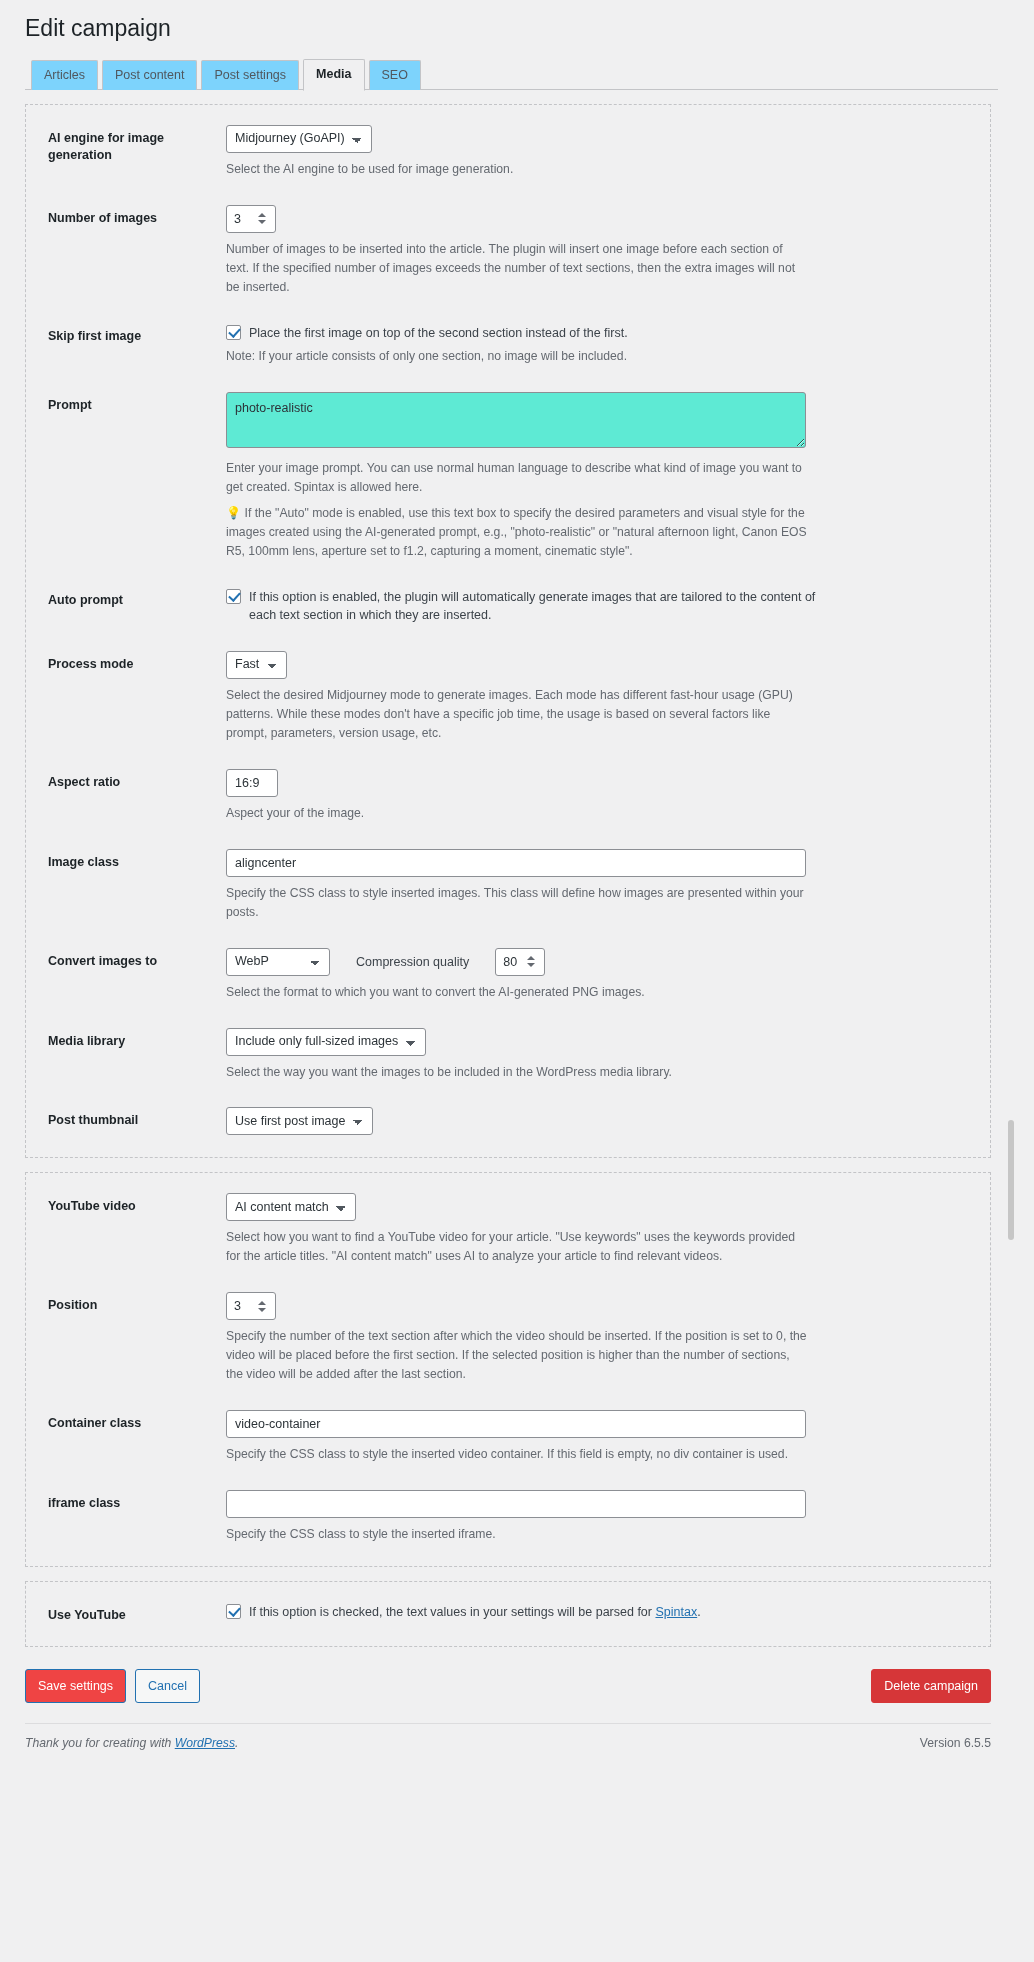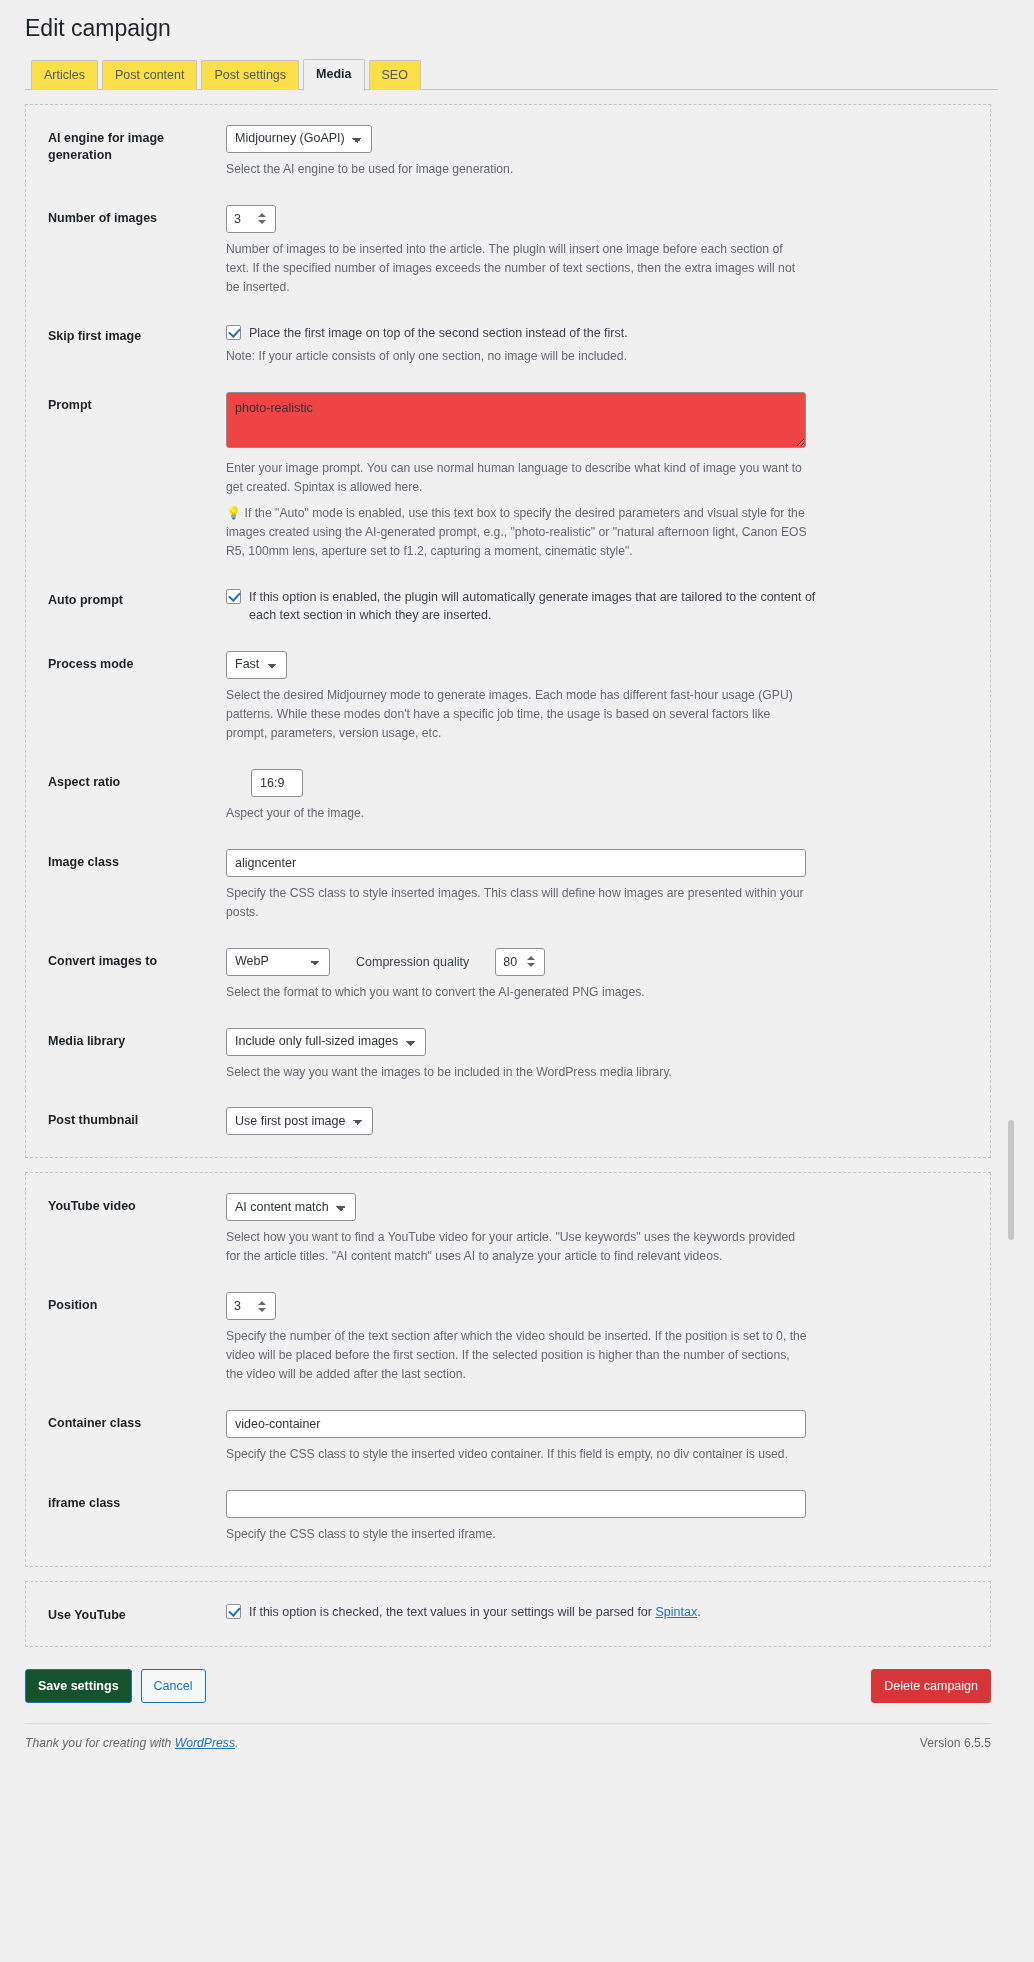--- a/index.html
+++ b/index.html
@@ -28,21 +28,21 @@
     margin: 0 0 0 7px;
     border-bottom: 1px solid #c3c4c7;
     padding-left: 6px;
     height: 30px;
   }
   .tab {
     font-size: 12.5px;
     line-height: 1;
     padding: 8px 12px 8px;
     margin-right: 4px;
-    background: #fde047;
+    background: #7dd3fc;
     border: 1px solid #c3c4c7;
     border-bottom: none;
     color: #50575e;
     cursor: pointer;
     position: relative;
     top: 1px;
     border-radius: 2px 2px 0 0;
   }
   .tab.active {
     background: #f0f0f1;
@@ -117,21 +117,21 @@
   input.wp-text {
     font-family: "Liberation Sans", sans-serif;
     font-size: 12.5px;
     color: #2c3338;
     background: #fff;
     border: 1px solid #8c8f94;
     border-radius: 3px;
     padding: 4px 8px;
     height: 28px;
   }
-  input.w-small { width: 52px; margin-left: 25px; }
+  input.w-small { width: 52px; }
   input.w-full { width: 580px; }
 
   .spinner-wrap {
     display: inline-flex;
     align-items: stretch;
     background: #fff;
     border: 1px solid #8c8f94;
     border-radius: 3px;
     height: 28px;
     width: 50px;
@@ -162,21 +162,21 @@
     border-right: 4px solid transparent;
     cursor: pointer;
   }
   .spin-up { border-bottom: 4.5px solid #646970; }
   .spin-down { border-top: 4.5px solid #646970; }
 
   textarea.wp-textarea {
     font-family: "Liberation Sans", sans-serif;
     font-size: 12.5px;
     color: #2c3338;
-    background: #ef4444;
+    background: #5eead4;
     border: 1px solid #8c8f94;
     border-radius: 3px;
     width: 580px;
     height: 56px;
     padding: 6px 8px;
     resize: vertical;
     line-height: 1.5;
   }
 
   .check-line {
@@ -225,21 +225,21 @@
   }
   .btn {
     font-family: "Liberation Sans", sans-serif;
     font-size: 12.5px;
     border-radius: 3px;
     padding: 6px 12px;
     cursor: pointer;
     line-height: 1.6;
     border: 1px solid transparent;
   }
-  .btn-primary { background: #14532d; border-color: #2271b1; color: #fff; font-weight: bold; }
+  .btn-primary { background: #ef4444; border-color: #2271b1; color: #fff; }
   .btn-secondary { background: #f6f7f7; border-color: #2271b1; color: #2271b1; margin-left: 9px; }
   .btn-danger { background: #d63638; border-color: #d63638; color: #fff; margin-left: auto; }
 
   .footer-note {
     display: flex;
     justify-content: space-between;
     align-items: center;
     border-top: 1px solid #dcdcde;
     margin: 20px 7px 0 7px;
     padding: 12px 0 16px 0;

